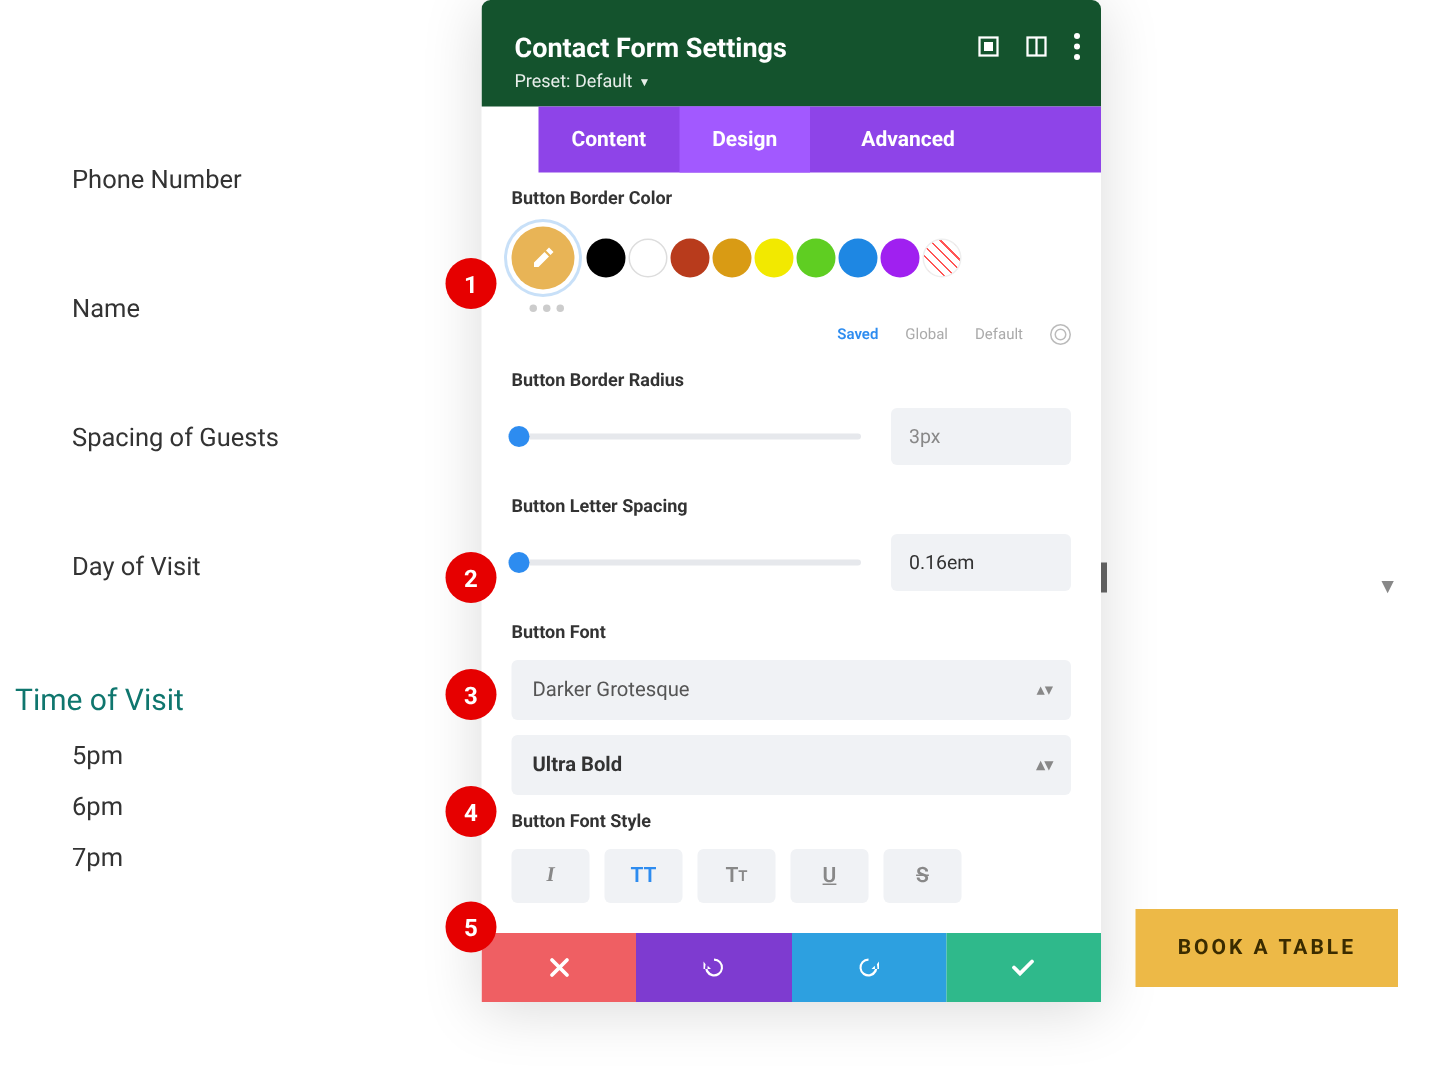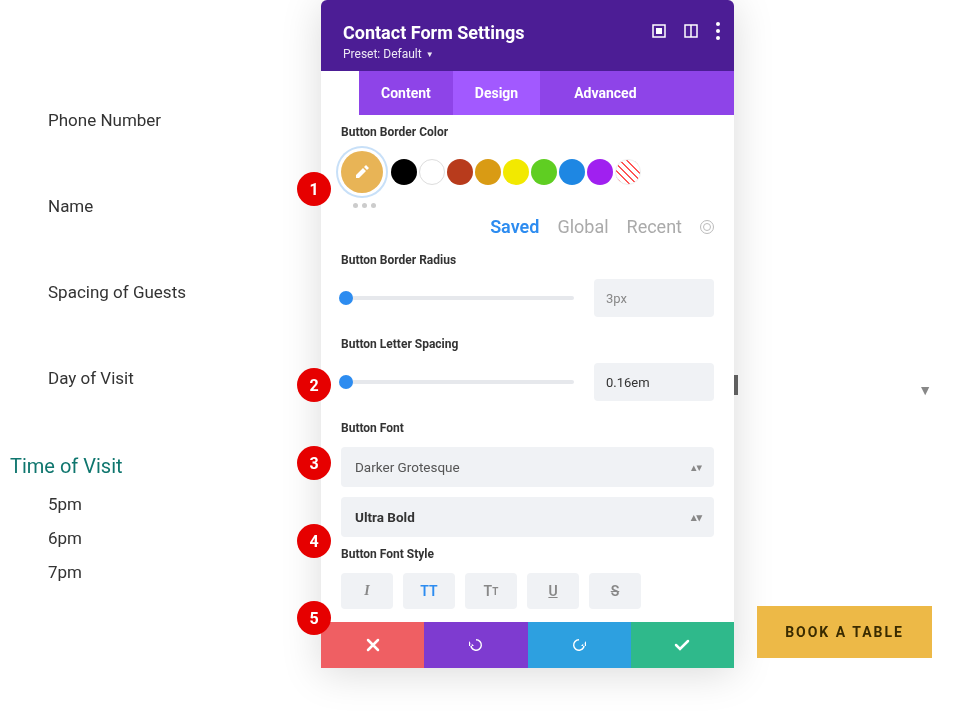--- a/index.html
+++ b/index.html
@@ -3,21 +3,21 @@
 <meta charset="utf-8">
 <style>
 * { margin:0; padding:0; box-sizing:border-box; font-family:-apple-system,BlinkMacSystemFont,'Segoe UI',Roboto,sans-serif; }
 body { width:960px; height:713px; background:#fff; position:relative; overflow:hidden;}
 .form-fields { position:absolute; left:0; top:110px; width:320px; }
 .field-label { font-size:17px; color:#333; padding:0 0 66px 48px; }
 .radio-group-label { font-size:20px; color:#0f766e; padding:0 0 16px 10px; }
 .radio-opt { font-size:17px; color:#333; padding:0 0 14px 48px; }
 
 .modal { position:absolute; left:321px; top:0; width:413px; height:668px; box-shadow:0 5px 40px rgba(0,0,0,0.15); background:#fff; border-radius:6px 6px 0 0; overflow:hidden; }
-.modal-header { background:#4c1d95; color:#fff; padding:22px 22px 10px 22px; }
+.modal-header { background:#14532d; color:#fff; padding:22px 22px 10px 22px; }
 .modal-title { font-size:18px; font-weight:700; }
 .modal-preset { font-size:12px; opacity:0.9; margin-top:4px; display:flex; align-items:center; gap:4px; }
 .header-icons { position:absolute; right:14px; top:22px; display:flex; gap:18px; align-items:center; }
 .header-icons svg, .header-icons .kebab { cursor:pointer; }
 .kebab { width:4px; height:18px; display:flex; flex-direction:column; justify-content:space-between;}
 .kebab span{width:4px;height:4px;background:#fff;border-radius:50%;}
 
 .tabs { display:flex; background:#8e44e8;margin-left:38px; }
 .tab { flex:0 0 auto; padding:14px 22px; font-size:14px; font-weight:700; color:#fff; cursor:pointer; }
 .tab.active { background:#a259ff; }
@@ -27,21 +27,21 @@
 .section-label { font-size:12px; font-weight:700; color:#333; margin-bottom:12px; display:flex; align-items:center; gap:8px; }
 .reset-ico { width:16px; height:16px; border-radius:50%; display:flex; align-items:center; justify-content:center; cursor:pointer;}
 
 .swatch-row { display:flex; align-items:center; gap:2px; margin-bottom:10px;}
 .swatch { width:26px; height:26px; border-radius:50%; cursor:pointer; }
 .swatch.picker { width:42px; height:42px; background:#e8b456; display:flex; align-items:center; justify-content:center; margin-right:6px; box-shadow:0 0 0 3px #fff, 0 0 0 5px rgba(35,131,226,0.25);}
 .swatch.white-sw{border:1px solid #ddd;}
 .swatch.trans { background:repeating-linear-gradient(45deg,#fff 0 4px,#f55 4px 5px); border:1px solid #eee;}
 .dots { display:flex; gap:4px; margin-left:12px; margin-bottom:8px;}
 .dots span{width:5px;height:5px;background:#ccc;border-radius:50%;}
-.palette-links { display:flex; gap:18px; justify-content:flex-end; align-items:center; font-size:18px; color:#aaa; margin-bottom:6px;}
+.palette-links { display:flex; gap:18px; justify-content:flex-end; align-items:center; font-size:10px; color:#aaa; margin-bottom:6px;}
 .palette-links .active{color:#2d8cf0; font-weight:600;}
 .palette-links span{cursor:pointer;}
 .gear{width:14px;height:14px;border:1.5px solid #bbb;border-radius:50%;position:relative;cursor:pointer;}
 .gear::before{content:"";position:absolute;inset:2px;border:1.5px solid #bbb;border-radius:50%;}
 
 .slider-row{display:flex;align-items:center;gap:20px;margin-bottom:10px;}
 .slider{flex:1;height:4px;background:#e6e8ec;border-radius:2px;position:relative;}
 .slider .thumb{position:absolute;left:2%;top:50%;width:14px;height:14px;background:#2d8cf0;border-radius:50%;transform:translate(-50%,-50%);}
 .val-box{width:120px;height:38px;background:#f0f2f5;border-radius:4px;display:flex;align-items:center;padding:0 12px;font-size:13px;color:#888;}
 
@@ -133,21 +133,21 @@
         <div class="swatch trans"></div>
       </div>
       <div class="dots">
           <span></span>
           <span></span>
           <span></span>
         </div>
       <div class="palette-links">
         <span class="active">Saved</span>
         <span>Global</span>
-        <span>Recent</span>
+        <span>Default</span>
         <span class="gear"></span>
       </div>
     </div>
 
     <div class="section">
       <div class="section-label">Button Border Radius</div>
       <div class="slider-row">
         <div class="slider">
             <div class="thumb"></div>
           </div>

